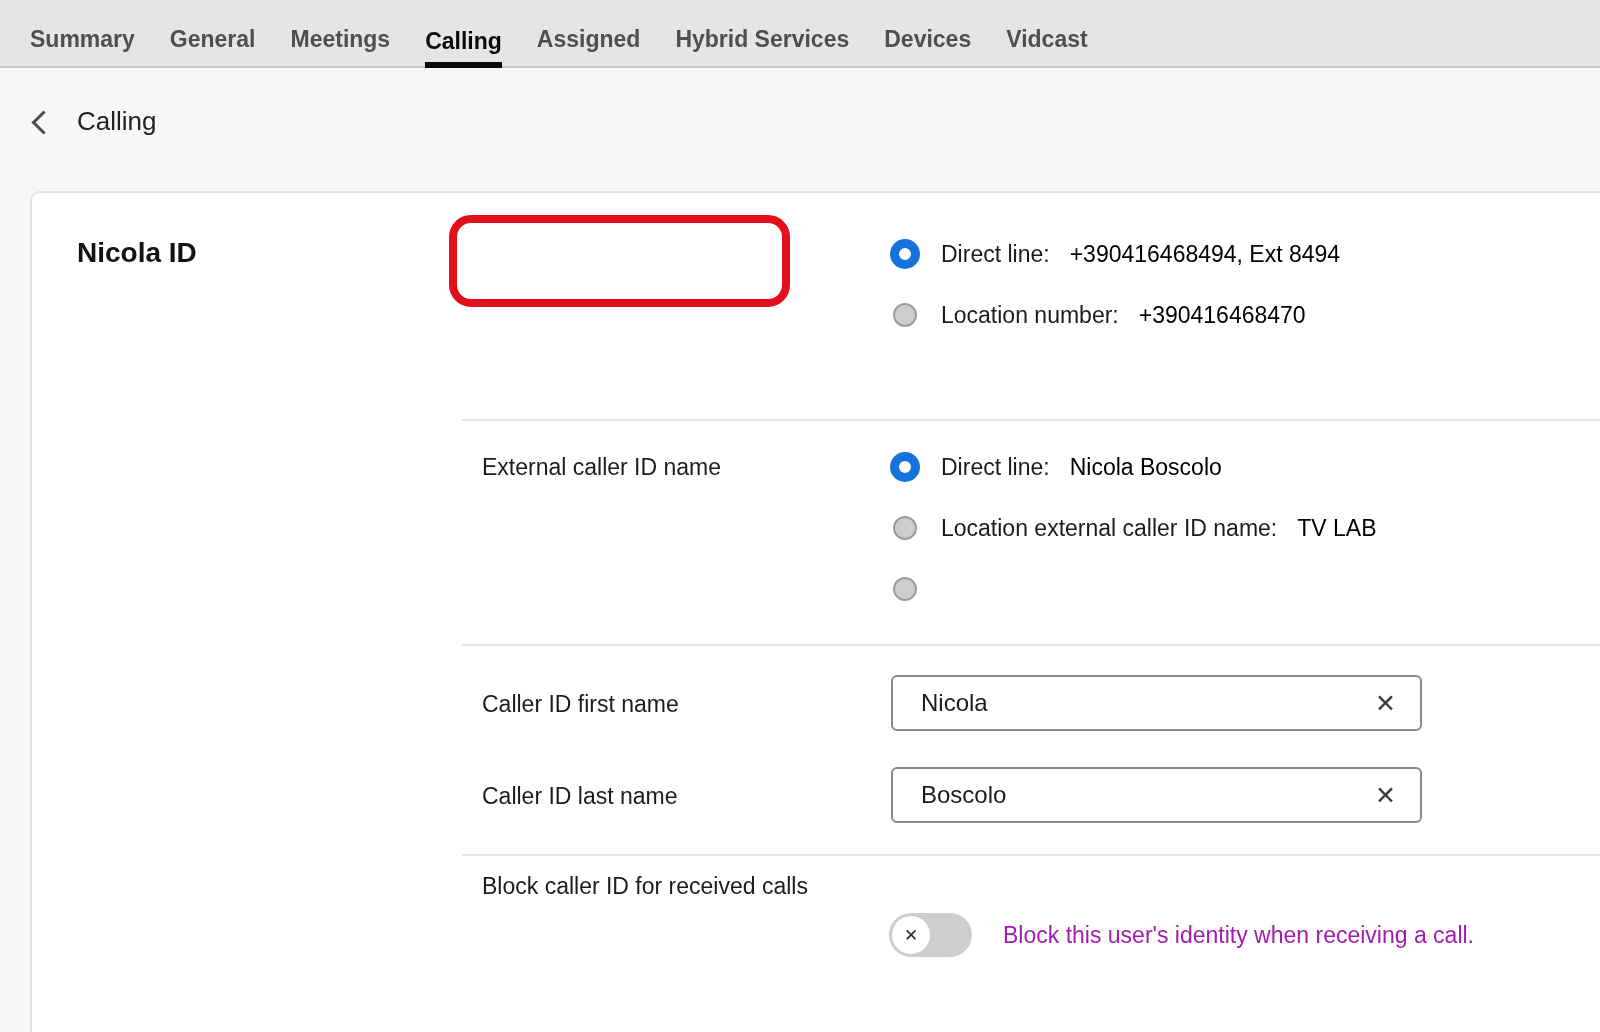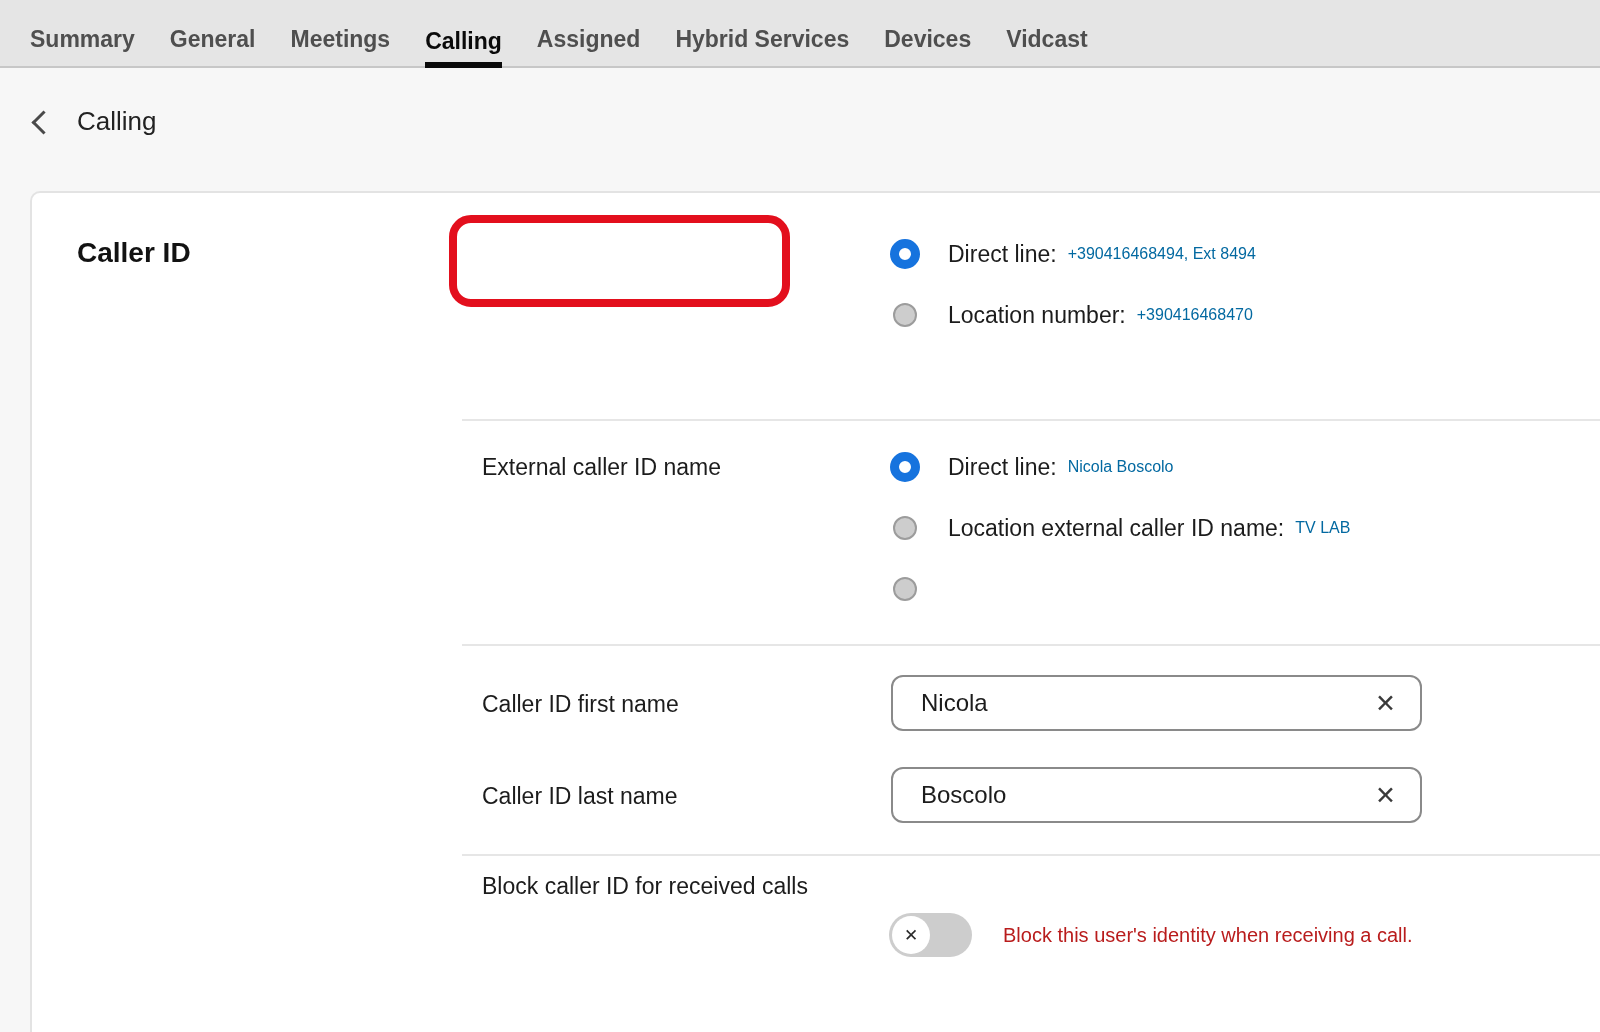--- a/index.html
+++ b/index.html
@@ -75,28 +75,28 @@
     display:flex; align-items:center; cursor:pointer;
   }
   .radio { flex:none; border-radius:50%; }
   .radio.selected {
     width:30px; height:30px; border:9px solid #1673de; background:#fff;
   }
   .radio.unselected {
     width:24px; height:24px; border:2px solid #9c9c9c; background:#cdcdcd;
     margin:3px;
   }
-  .radio-label { margin-left:28px; font-size:23px; color:#1c1c1c; white-space:nowrap; }
-  .radio-value { margin-left:11px; font-size:16px; color:#0369a1; white-space:nowrap; }
+  .radio-label { margin-left:21px; font-size:23px; color:#1c1c1c; white-space:nowrap; }
+  .radio-value { margin-left:20px; font-size:23px; color:#000000; white-space:nowrap; }
 
   
   .input-wrap { position:absolute; left:859px; width:531px; height:56px; }
   .text-input {
     width:100%; height:100%;
-    border:2px solid #8a8a8a; border-radius:12px;
+    border:2px solid #8a8a8a; border-radius:6px;
     font-size:24px; color:#1c1c1c; background:#fff;
     padding:0 64px 0 28px; font-family:inherit; outline:none;
   }
   .clear-btn {
     position:absolute; right:26px; top:50%; transform:translateY(-50%);
     font-size:25px; color:#3a3a3a; cursor:pointer; line-height:1;
     background:none; border:none; font-family:inherit; padding:0;
   }
 
   
@@ -107,21 +107,21 @@
   .toggle {
     position:relative; width:83px; height:44px; flex:none;
     background:#cdcdcd; border-radius:22px; cursor:pointer;
   }
   .toggle-knob {
     position:absolute; left:3px; top:3px; width:38px; height:38px;
     border-radius:50%; background:#fff;
     display:flex; align-items:center; justify-content:center;
     font-size:17px; color:#2a2a2a;
   }
-  .toggle-desc { font-size:20px; color:#b91c1c; white-space:nowrap; }
+  .toggle-desc { font-size:23px; color:#a21caf; white-space:nowrap; }
 </style>
 </head>
 <body>
 
 <nav class="tabbar">
   <div class="tab">Summary</div>
   <div class="tab">General</div>
   <div class="tab">Meetings</div>
   <div class="tab active">Calling</div>
   <div class="tab">Assigned</div>
@@ -130,21 +130,21 @@
   <div class="tab">Vidcast</div>
 </nav>
 
 <div class="back-row">
   <span class="chevron-left"></span>
   <span class="back-label">Calling</span>
 </div>
 
 <section class="card">
 
-  <h2 class="section-title">Caller ID</h2>
+  <h2 class="section-title">Nicola ID</h2>
 
   <div class="annotation-box"></div>
 
 
   <div class="radio-row" style="top:44px">
     <span class="radio selected"></span>
     <span class="radio-label">Direct line:</span>
     <span class="radio-value">+390416468494, Ext 8494</span>
   </div>
   <div class="radio-row" style="top:105px">

